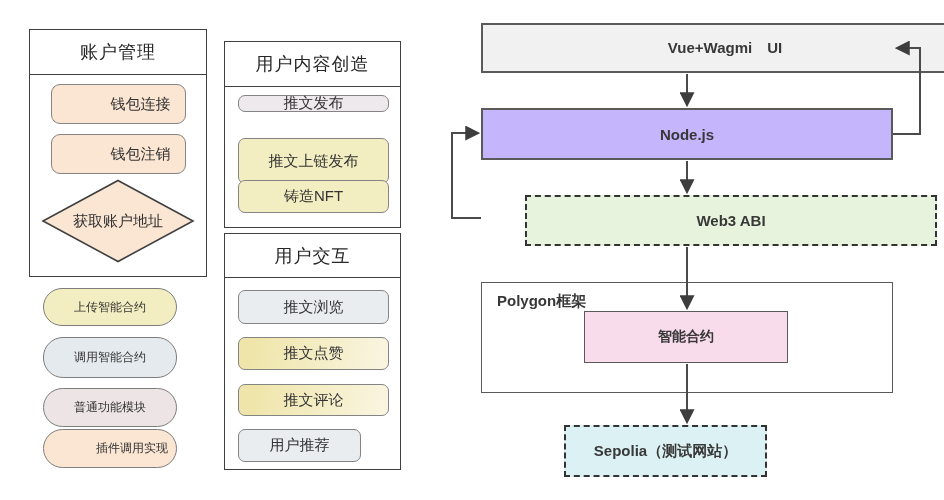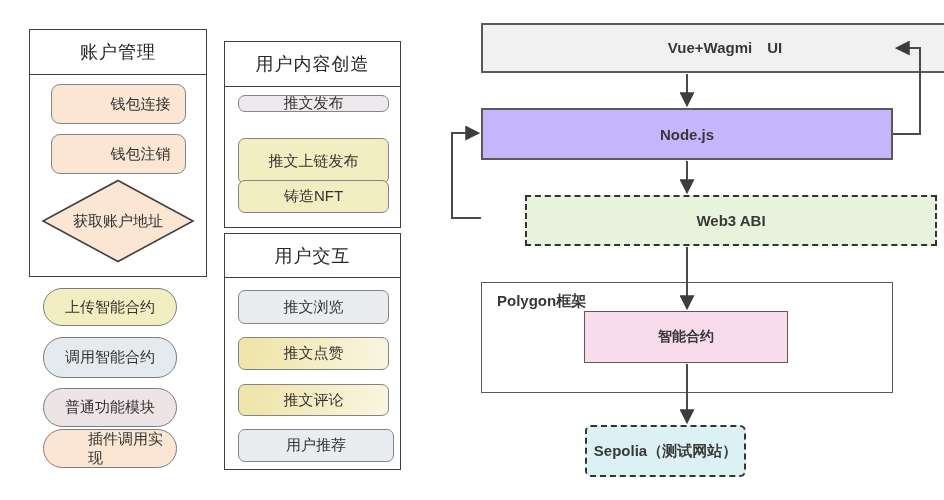--- a/index.html
+++ b/index.html
@@ -8,21 +8,21 @@
   .canvas { position:relative; width:944px; height:500px; background:#ffffff; overflow:hidden; }
 
   
   .panel { position:absolute; background:#ffffff; border:1.6px solid #3f3f3f; }
   .panel-header { width:100%; text-align:right; font-size:18px; letter-spacing:1px;
                   display:flex; align-items:center; justify-content:center;
                   border-bottom:1.6px solid #3f3f3f; color:#262626; }
   .shape-btn { position:absolute; display:flex; align-items:center; justify-content:center;
                font-size:15px; border:1.4px solid #848484; border-radius:7px; color:#333; }
   .pill { position:absolute; display:flex; align-items:center; justify-content:center;
-          font-size:15px; border:1.4px solid #7d7d7d; border-radius:20px; color:#333; }
+          font-size:12px; border:1.4px solid #7d7d7d; border-radius:20px; color:#333; }
 
   
   .c-peach    { background:#fbe6d3;padding-left:44px; }
   .c-yellow   { background:#f3eec1; }
   .c-grayblue { background:#e5eaee; }
   .c-pinkgray { background:#ece4e5; }
   .c-lavender { background:#eee9ed; }
   .c-lightgray{ background:#e9edf0; }
   .c-ygrad    { background:linear-gradient(100deg,#efe5aa 10%,#f9f5df 95%); }
 
@@ -72,36 +72,36 @@
     <div class="shape-btn c-lavender" style="left:13px; top:53px; width:151px; height:17px;">推文发布</div>
     <div class="shape-btn c-yellow" style="left:13px; top:96px; width:151px; height:46px;">推文上链发布</div>
     <div class="shape-btn c-yellow" style="left:13px; top:138px; width:151px; height:33px;">铸造NFT</div>
   </div>
 
   <div class="panel" style="left:224px; top:233px; width:177px; height:237px;">
     <div class="panel-header" style="height:44px;">用户交互</div>
     <div class="shape-btn c-lightgray" style="left:13px; top:56px; width:151px; height:34px;">推文浏览</div>
     <div class="shape-btn c-ygrad" style="left:13px; top:103px; width:151px; height:33px;">推文点赞</div>
     <div class="shape-btn c-ygrad" style="left:13px; top:150px; width:151px; height:32px;">推文评论</div>
-    <div class="shape-btn c-lightgray" style="left:13px; top:195px; width:156px; height:33px;">用户推荐</div>
+    <div class="shape-btn c-lightgray" style="left:13px; top:195px; width:123px; height:33px;">用户推荐</div>
   </div>
 
   <div class="flow-box b-ui" style="left:481px; top:23px; width:488px; height:50px;">Vue+Wagmi　UI</div>
 
   <div class="flow-box b-node" style="left:481px; top:108px; width:412px; height:52px;">Node.js</div>
 
   <div class="flow-box b-abi" style="left:481px; top:195px; width:412px; height:51px;margin-left:44px;">Web3 ABI</div>
 
   <div class="flow-box b-polygon" style="left:481px; top:282px; width:412px; height:111px;">
     <div class="polygon-label">Polygon框架</div>
   </div>
 
   <div class="flow-box b-contract" style="left:584px; top:311px; width:204px; height:52px;">智能合约</div>
 
-  <div class="flow-box b-sepolia" style="left:585px; top:425px; width:161px; height:52px;border-radius:6px;">Sepolia（测试网站）</div>
+  <div class="flow-box b-sepolia" style="left:564px; top:425px; width:203px; height:52px;">Sepolia（测试网站）</div>
 
   <svg class="arrow-layer" viewBox="0 0 944 500">
     <defs>
       <marker id="arr" viewBox="0 0 10 10" refX="8.5" refY="5" markerWidth="7.5" markerHeight="7.5" orient="auto-start-reverse">
         <path d="M0,0 L10,5 L0,10 z" fill="#3d3d3d"></path>
       </marker>
     </defs>
     <g stroke="#4a4a4a" stroke-width="2" fill="none">
       <path d="M687,74 L687,105" marker-end="url(#arr)"></path>
       <path d="M687,161 L687,192" marker-end="url(#arr)"></path>

